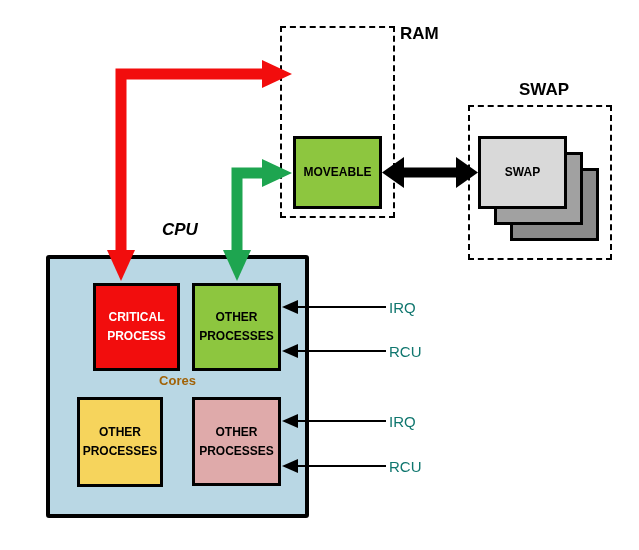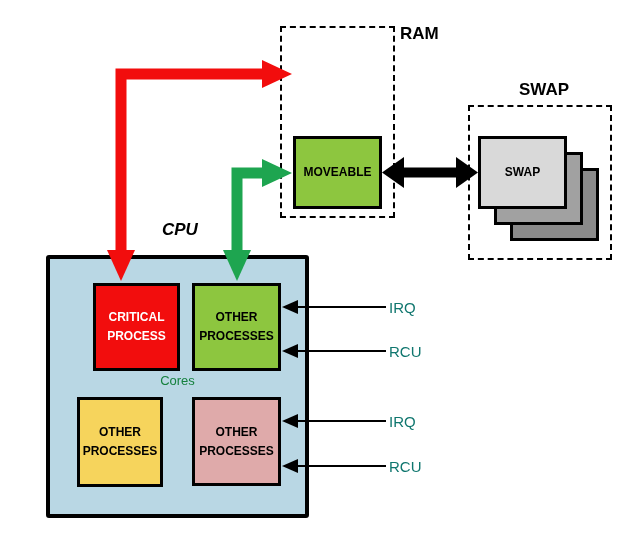--- a/index.html
+++ b/index.html
@@ -64,23 +64,23 @@
   }
   .critical-box { left: 77px;  top: 283px; width: 87px; height: 88px; background: var(--red, #f20d0d); color: #fff; margin-left: 16px; }
   .proc-green   { left: 192px; top: 283px; width: 89px; height: 88px; background: var(--green_box, #8dc63f); }
   .proc-yellow  { left: 77px;  top: 397px; width: 86px; height: 90px; background: var(--yellow_box, #f6d45c); }
   .proc-pink    { left: 192px; top: 397px; width: 89px; height: 89px; background: var(--pink_box, #dfaaaa); }
 
   .cores-label {
     position: absolute;
     left: 149px; top: 374px; width: 57px;
     text-align: center;
-    font-weight: normal;
+    font-weight: bold;
     font-size: 13px;
-    color: #15803d;
+    color: #a16207;
     line-height: 1;
   }
 
   .signal-label {
     position: absolute;
     left: 389px;
     height: 20px;
     display: flex;
     align-items: center;
     font-size: 15px;

